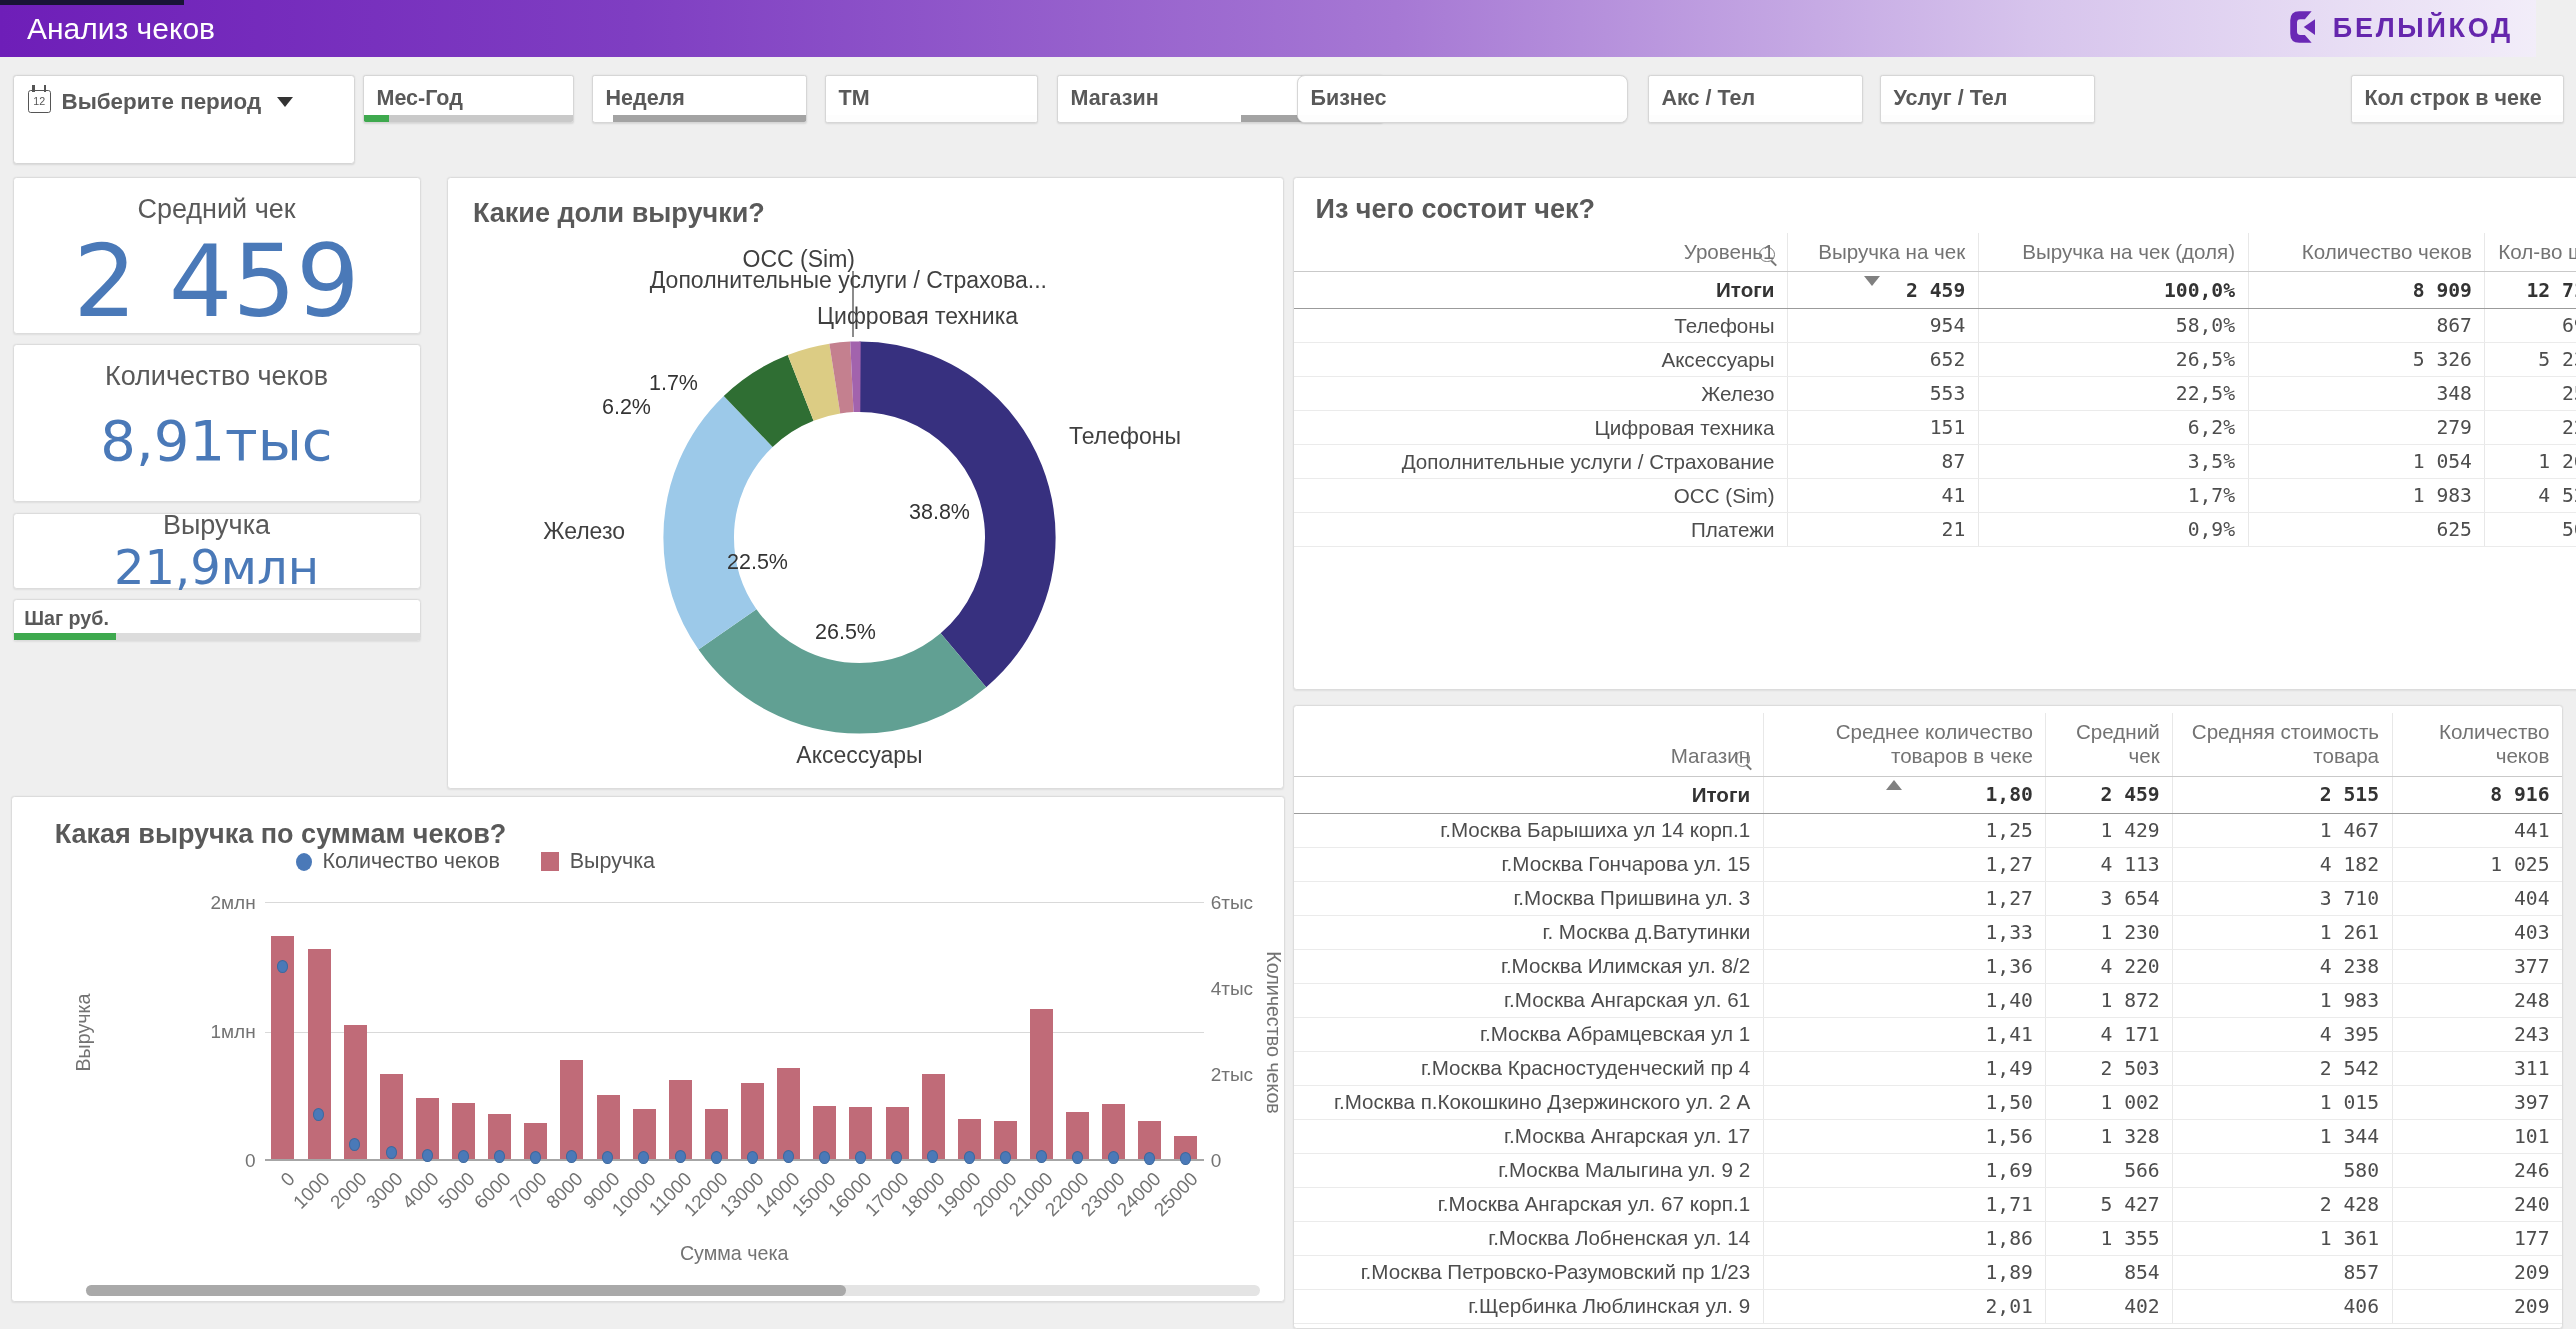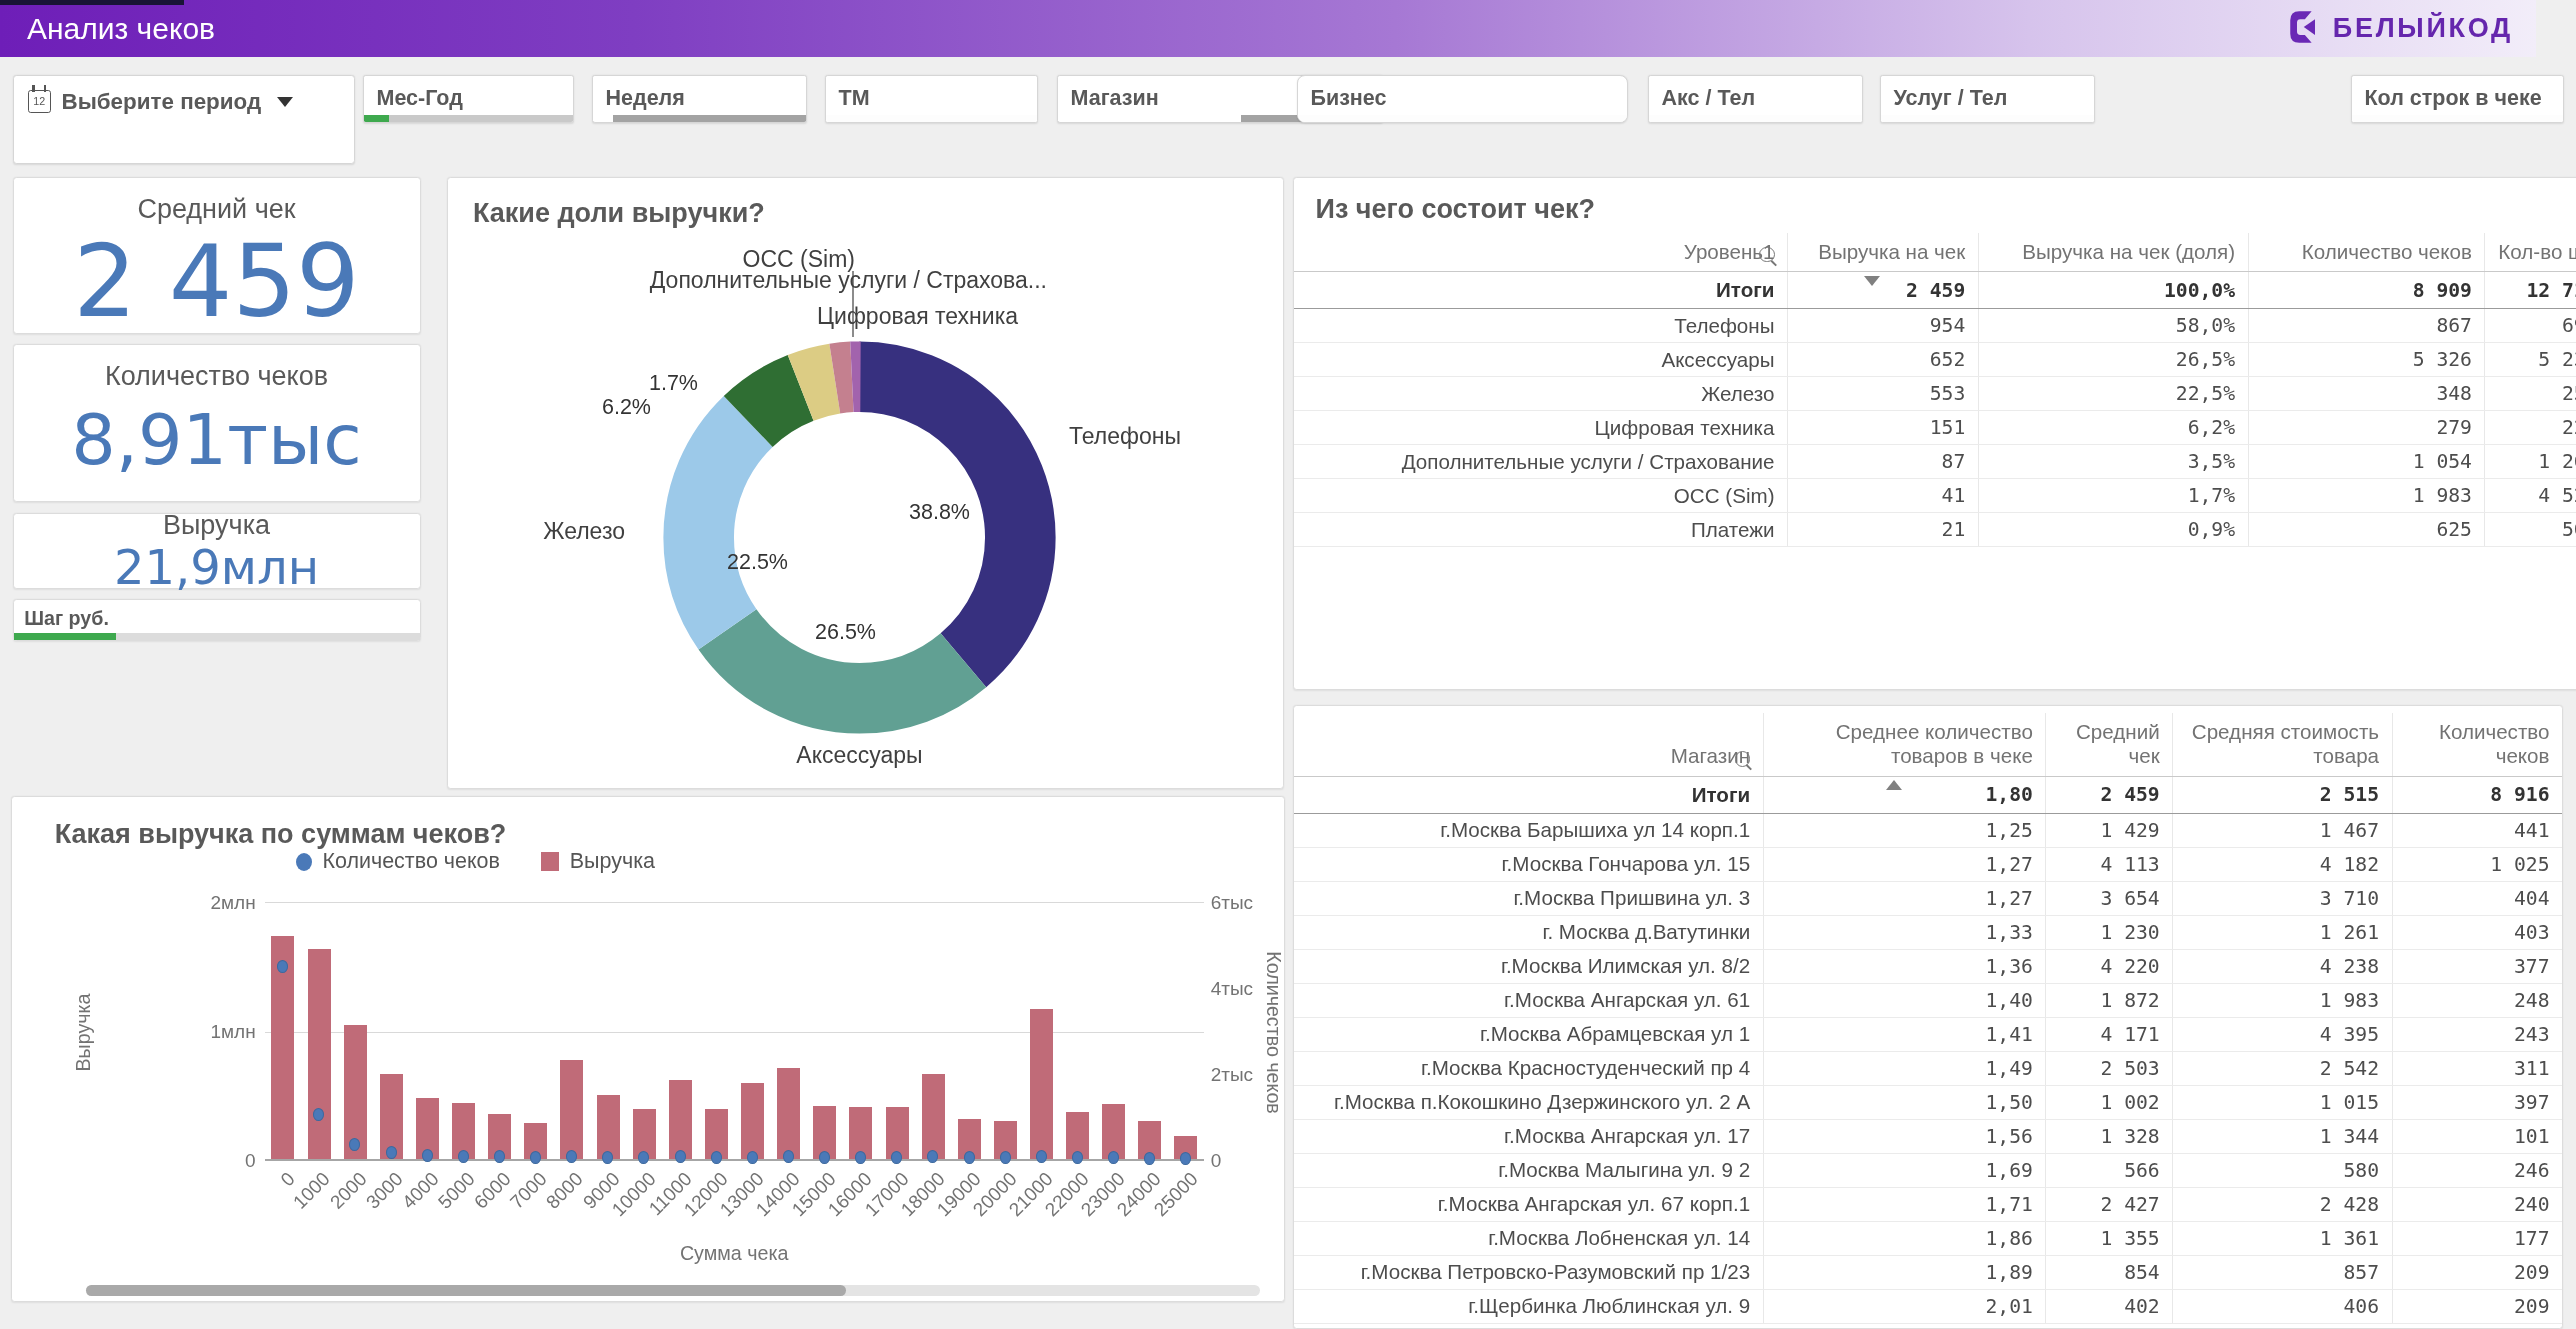--- a/index.html
+++ b/index.html
@@ -31,21 +31,21 @@
   .cal-icon .pin2{position:absolute;right:3.6px;top:-6.3px;width:2.7px;height:7.2px;background:#555;}
   .period-label{font-size:22.4px;font-weight:bold;color:#595959;}
   .caret-down{width:0;height:0;border-left:8px solid transparent;border-right:8px solid transparent;border-top:10.7px solid #333;margin-left:5.4px;}
 
   
   .kpi-title{font-size:27px;color:#595959;text-align:center;}
   .kpi-value{color:#4a79b8;text-align:center;font-family:"DejaVu Sans",sans-serif;}
   #kpi1{left:12.5px;top:177px;width:408px;height:157px;display:flex;flex-direction:column;align-items:center;padding-top:16px;}
   #kpi1 .kpi-value{font-size:100px;line-height:114px;}
   #kpi2{left:12.5px;top:344px;width:408px;height:158px;display:flex;flex-direction:column;align-items:center;justify-content:center;gap:3.6px;}
-  #kpi2 .kpi-value{font-size:70px;line-height:89px;}
+  #kpi2 .kpi-value{font-size:56px;line-height:89px;}
   #kpi3{left:12.5px;top:513px;width:408px;height:76px;display:flex;flex-direction:column;align-items:center;justify-content:center;}
   #kpi3 .kpi-value{font-size:48px;line-height:52px;}
   #stepcard{left:12.5px;top:599px;width:408px;height:42px;}
   #stepcard .flabel{display:block;padding:7.2px 10.7px 0;font-size:19.7px;font-weight:bold;color:#595959;}
 
   
   #donutcard{left:447px;top:177px;width:837px;height:612px;}
   .panel-title{position:absolute;left:25px;top:19.7px;font-size:27px;font-weight:bold;color:#595959;}
   .dlabel{position:absolute;font-size:23px;color:#404040;white-space:nowrap;}
   .dpct{position:absolute;width:89px;text-align:center;font-size:21.5px;color:#333;}
@@ -492,21 +492,21 @@
         <tr>
           <td class="txt">г.Москва Малыгина ул. 9 2</td>
           <td class="num">1,69</td>
           <td class="num">566</td>
           <td class="num">580</td>
           <td class="num">246</td>
         </tr>
         <tr>
           <td class="txt">г.Москва Ангарская ул. 67 корп.1</td>
           <td class="num">1,71</td>
-          <td class="num">2 427</td>
+          <td class="num">5 427</td>
           <td class="num">2 428</td>
           <td class="num">240</td>
         </tr>
         <tr>
           <td class="txt">г.Москва Лобненская ул. 14</td>
           <td class="num">1,86</td>
           <td class="num">1 355</td>
           <td class="num">1 361</td>
           <td class="num">177</td>
         </tr>

